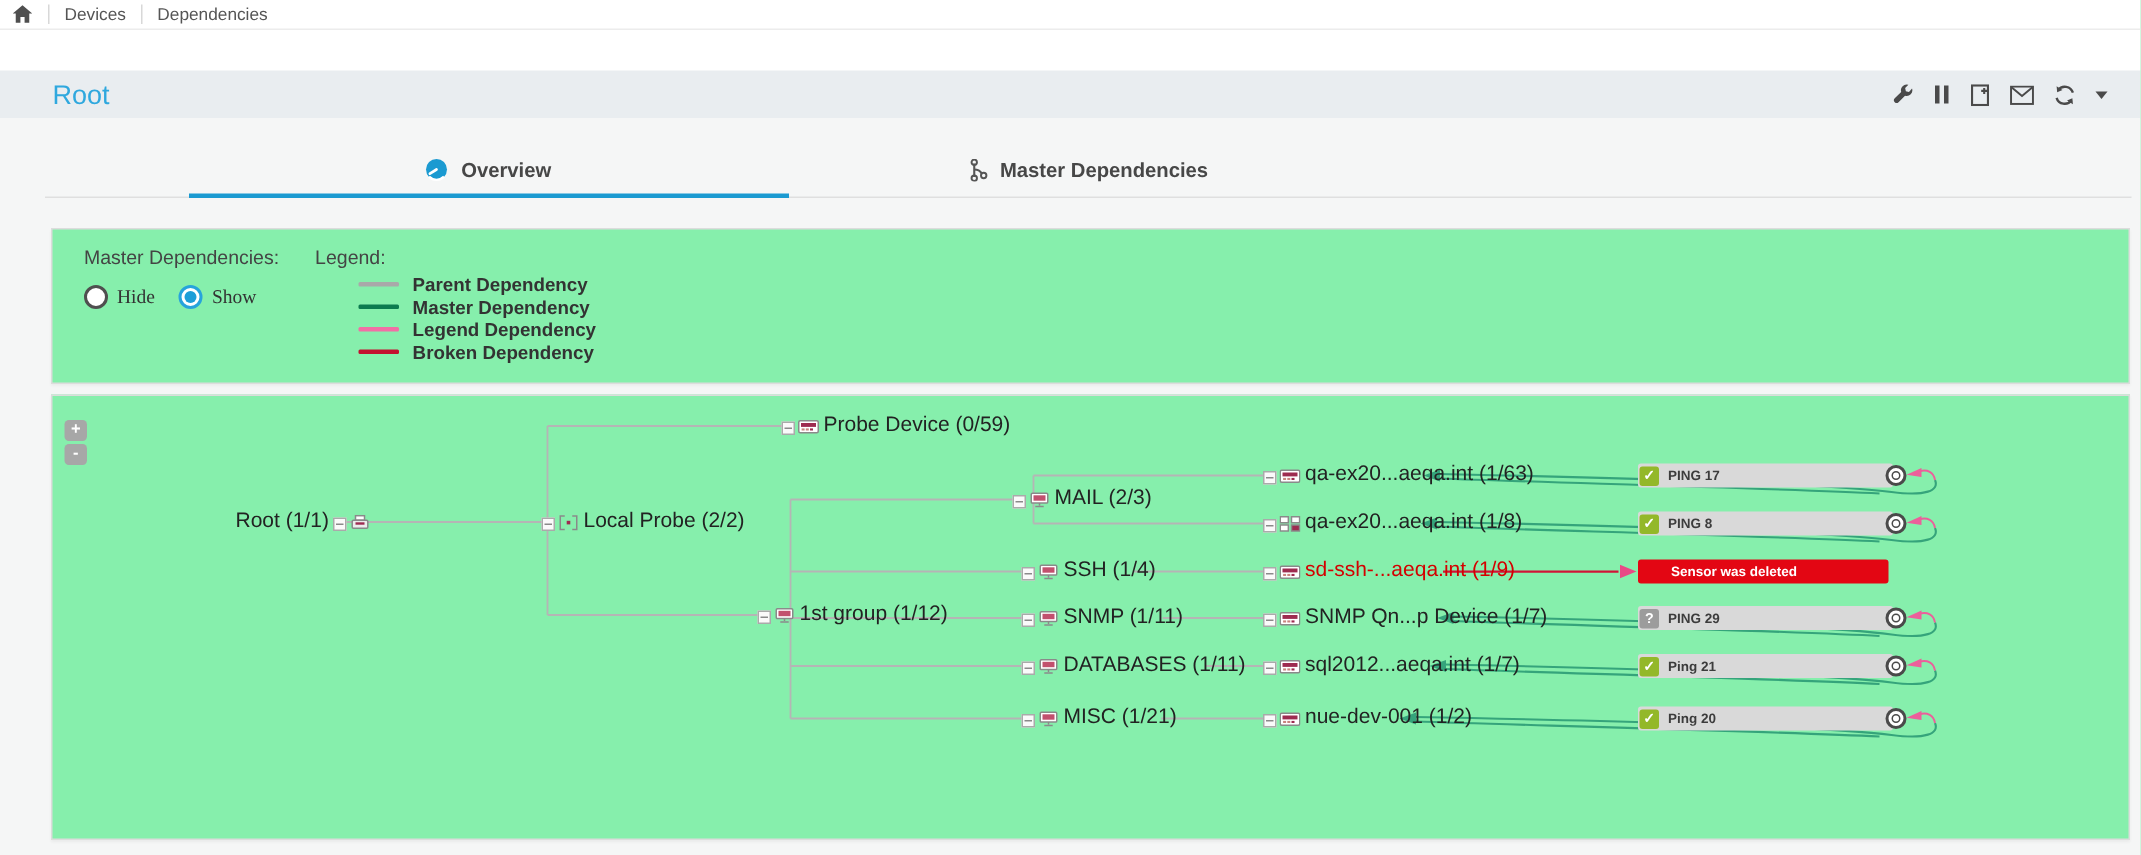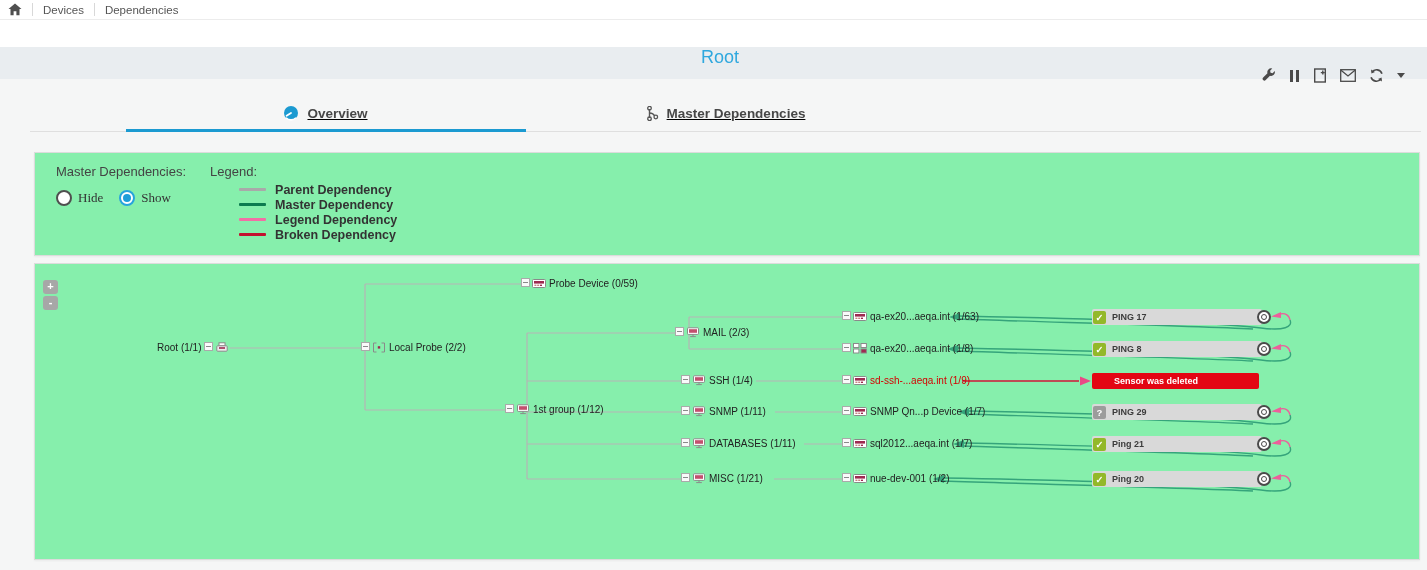--- a/index.html
+++ b/index.html
@@ -16,31 +16,31 @@
     display:flex; align-items:center; padding-left:8px;
     font-size:11.5px; color:#555;
   }
   .crumb-sep{ width:1px; height:13px; background:#d8d8d8; margin:0 10px; }
   .crumb{ cursor:pointer; }
   .home-ic{ display:block; }
   .top-spacer{ height:27px; background:#fff; }
   
   .titlebar{
     height:32px; background:#e9edf0;
-    display:flex; align-items:center; padding:0 22px 0 35px;flex-direction:column;
+    display:flex; align-items:center; padding:0 22px 0 35px;
   }
   .page-title{ font-size:18px; color:#2fa8de; }
   .tb-actions{ margin-left:auto; display:flex; align-items:center; gap:13px; }
   .tb-ic{ display:flex; align-items:center; }
   .caret{ width:0; height:0; border-left:4px solid transparent; border-right:4px solid transparent; border-top:5px solid #4a4a4a; }
   
   .page-content{ background:#f5f6f6; height:491px; padding-top:16px; }
   
   .tabbar{ margin:0 6px 0 30px; border-bottom:1px solid #dfdfdf; }
-  .tabs-center{ width:1200px; margin:0 auto; display:flex;text-decoration:underline; }
+  .tabs-center{ width:1200px; margin:0 auto; display:flex; }
   .tab{
     position:relative; width:400px; height:36px;
     display:flex; align-items:center; justify-content:center; gap:8px;
     font-size:13.5px; font-weight:600; color:#474747; cursor:pointer;
   }
   .tab.active::after{ content:""; position:absolute; left:0; right:0; bottom:-1px; height:3px; background:#1b9ad1; }
   
   .panel{
     margin-left:34px; width:1386px; background:#86efac;
     border:1px solid #dcdcdc; box-shadow:0 1px 2px rgba(0,0,0,.05);
@@ -55,21 +55,21 @@
   .legend-block{ margin-left:24px; font-size:13px; color:#444; }
   .legend-items{ margin:3px 0 0 29px; }
   .legend-item{ display:flex; align-items:center; gap:9px; height:15px;text-align:right; }
   .swatch{ width:27px; height:3px; border-radius:1px; }
   .legend-item .lbl{ font-size:12.5px; font-weight:700; color:#333; }
   
   .tree-panel{ margin-top:7px; height:297px; position:relative; overflow:hidden; padding:0; }
   .edges{ position:absolute; left:0; top:0; width:1384px; height:295px; }
   .zoom-ctrl{ position:absolute; left:8px; top:16px; z-index:5; display:flex; flex-direction:column; gap:2px; }
   .zbtn{ width:15px; height:14px; background:#a7a7a7; color:#fff; border-radius:3px; font-size:11px; font-weight:bold; line-height:13px; text-align:center; cursor:pointer; }
-  .tnode{ position:absolute; z-index:3; display:flex; align-items:flex-start; height:12px; white-space:nowrap; font-size:10px; color:#222; }
+  .tnode{ position:absolute; z-index:3; display:flex; align-items:flex-end; height:12px; white-space:nowrap; font-size:14px; color:#222; }
   .nbox{ width:9px; height:9px; border:1px solid #aaa; background:#fafafa; display:inline-flex; align-items:center; justify-content:center; margin-right:2px; flex:none; cursor:pointer; }
   .nbox::after{ content:""; width:5px; height:1px; background:#8a8a8a; }
   .nicon{ margin-right:3px; flex:none; }
   .nlabel{ cursor:pointer; }
   .nlabel.broken{ color:#d40000; }
   .root-label{ margin-right:3px; }
   .sensor{ position:absolute; z-index:3; width:170px; height:16px; background:#d9d9d9; border-radius:2px; display:flex; align-items:center; font-size:9px; font-weight:bold; color:#3c3c3c; cursor:pointer; }
   .sicon{ width:13px; height:13px; margin-left:1px; border-radius:2px; color:#fff; font-size:9.5px; line-height:13px; text-align:center; flex:none; }
   .sicon.up{ background:#93b829; }
   .sicon.unknown{ background:#9c9c9c; }

